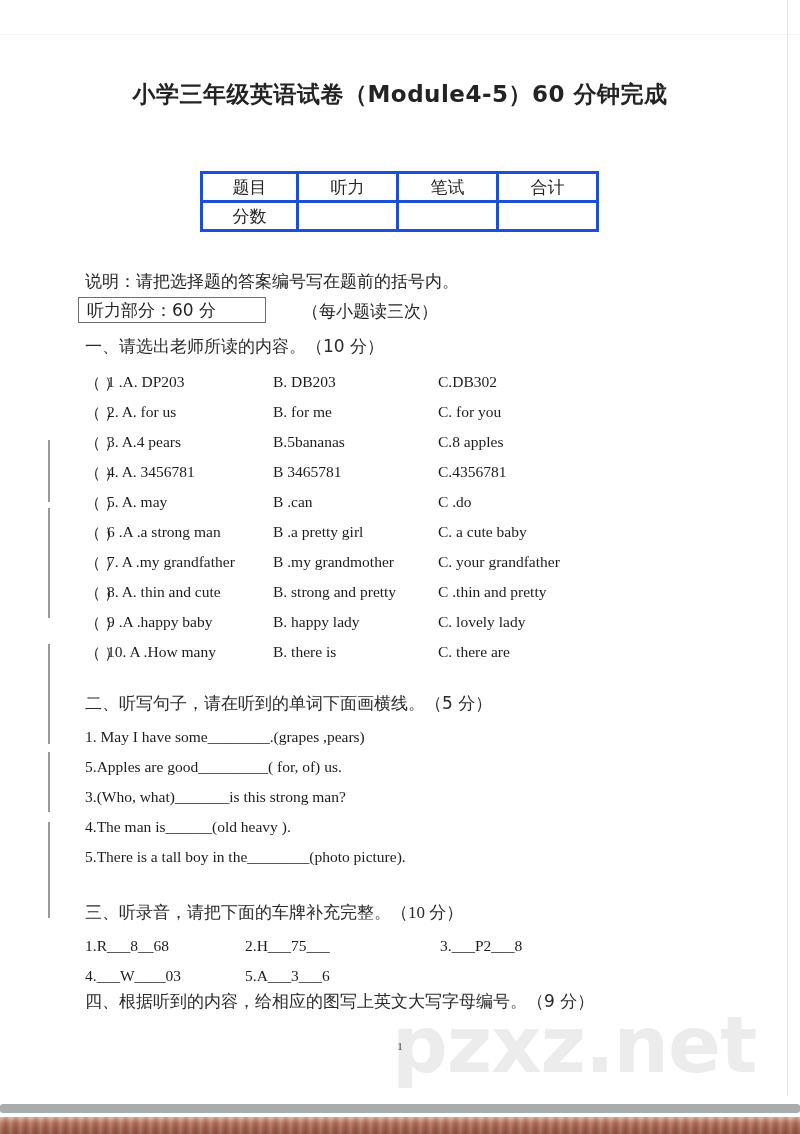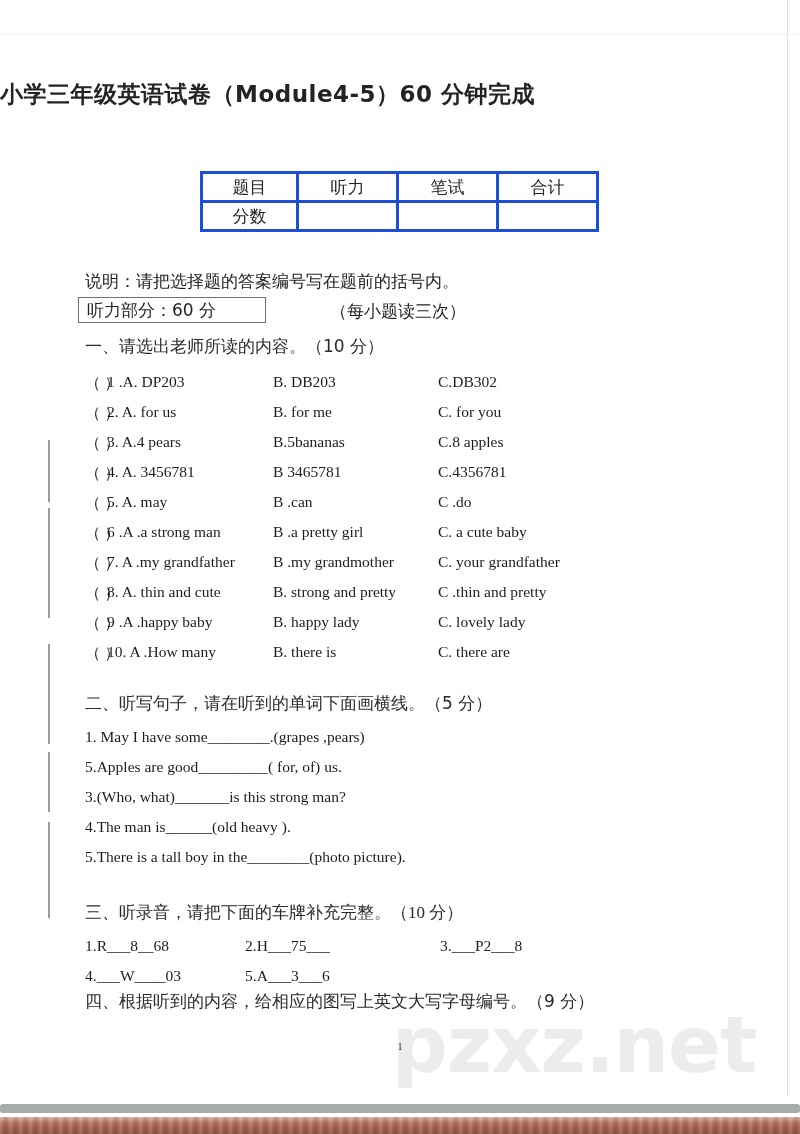--- a/index.html
+++ b/index.html
@@ -91,20 +91,21 @@
     white-space: nowrap;
     user-select: none;
   }
 
   
   .title {
     position: absolute;
     top: 79px;
     left: 0;
     width: 800px;
+    text-align: center;
     font-family: "DejaVu Sans", "Liberation Sans", sans-serif;
     font-weight: 700;
     font-size: 23px;
     letter-spacing: 0.5px;
     color: #232323;
   }
 
   
   .score-table {
     position: absolute;
@@ -152,21 +153,20 @@
     font-family: "DejaVu Sans", "Liberation Sans", sans-serif;
     color: #232323;
   }
   .listen-note {
     position: absolute;
     left: 302px;
     top: 300px;
     font-size: 17px;
     font-family: Liberation Mono, monospace;
     color: #232323;
-    margin-left: 28px;
   }
 
   .sec-head {
     position: absolute;
     left: 85px;
     font-size: 17px;
     font-family: "DejaVu Sans", "Liberation Sans", sans-serif;
     color: #2a2a2a;
     white-space: nowrap;
   }

